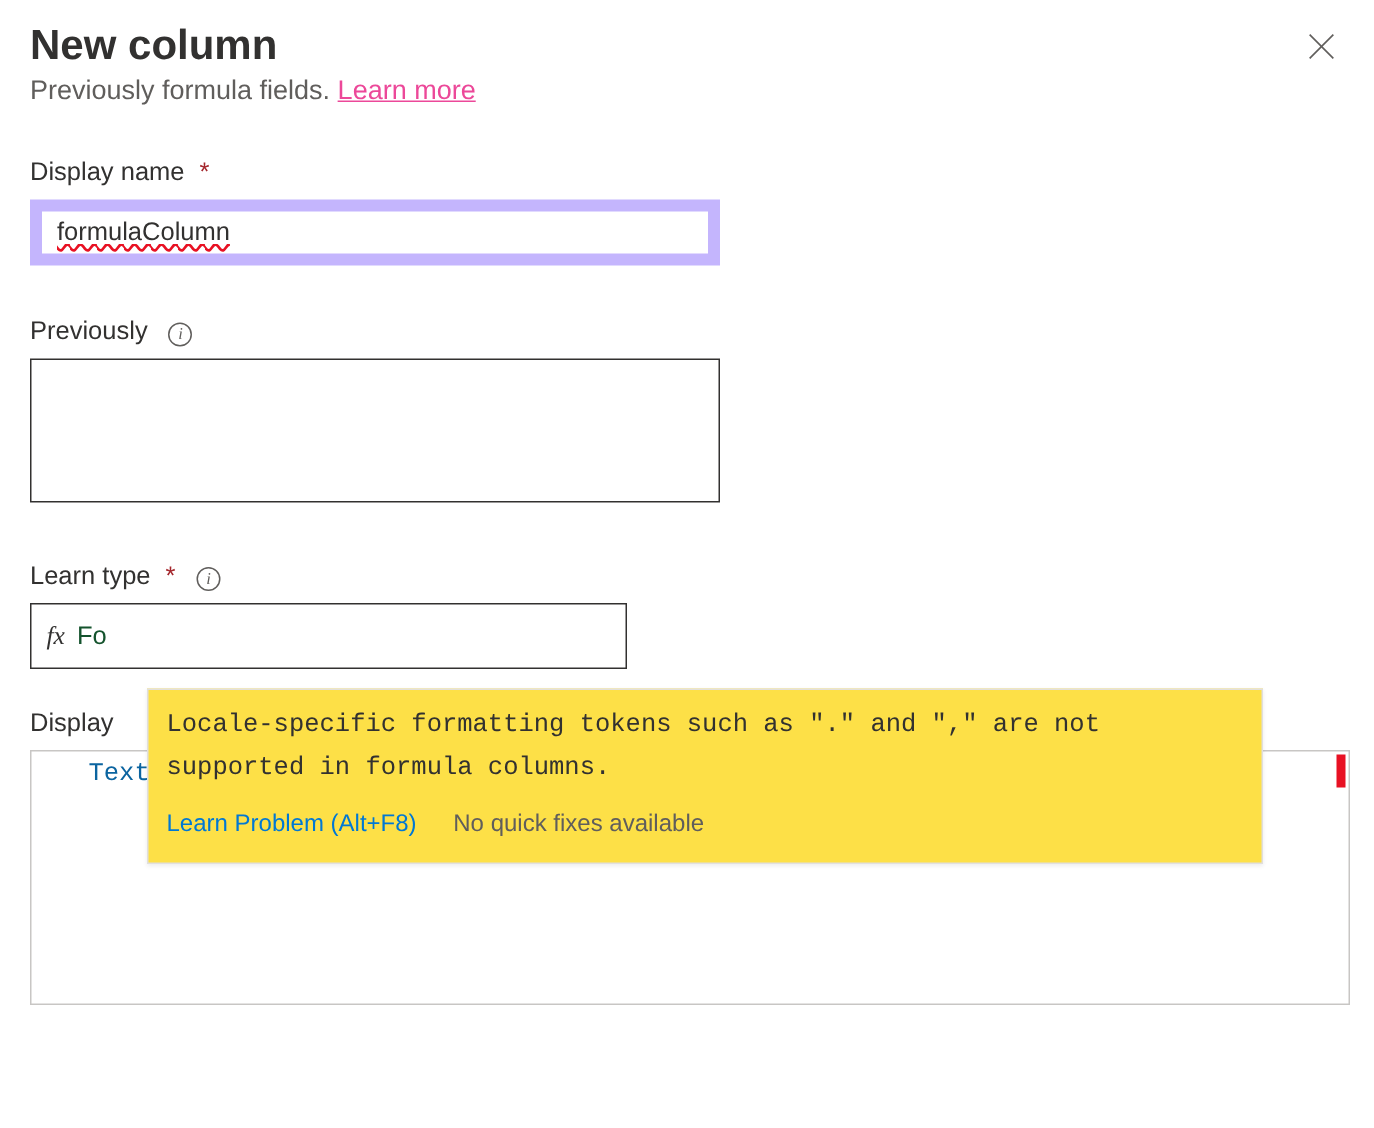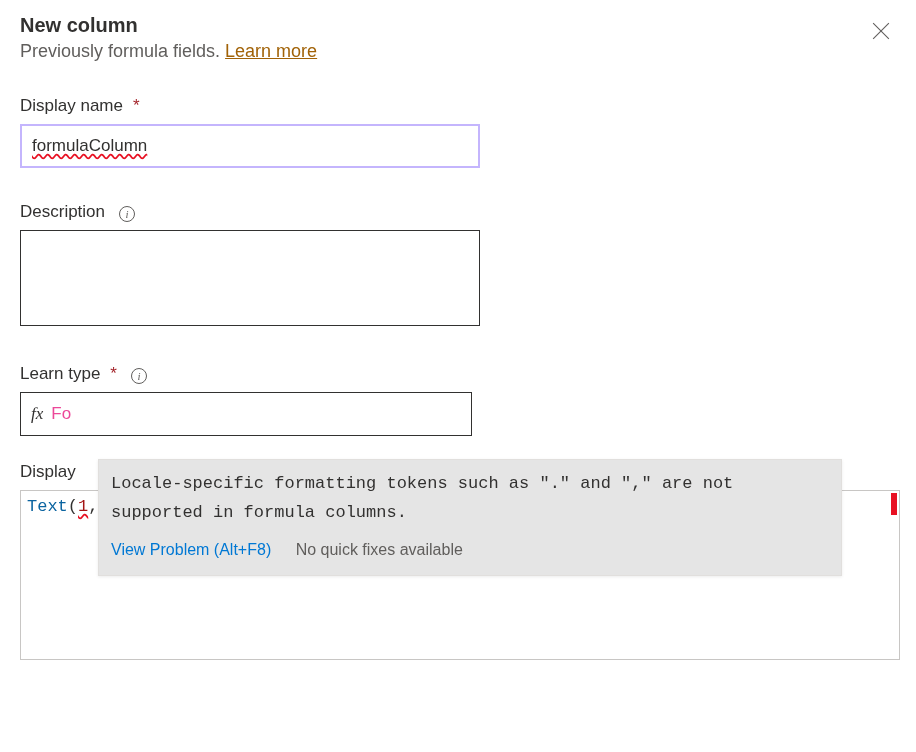--- a/index.html
+++ b/index.html
@@ -20,31 +20,31 @@
     top: 20px;
     right: 24px;
     width: 22px; height: 22px;
     cursor: pointer;
     display: flex; align-items: center; justify-content: center;
     color: #605e5c;
   }
   .close-btn svg { width: 18px; height: 18px; }
   h1.title {
     margin: 0;
-    font-size: 20px;
+    font-size: 28px;
     font-weight: 600;
     color: #323130;
   }
   .subtitle {
     margin: 4px 0 0 0;
     font-size: 18px;
     color: #605e5c;
   }
   .subtitle a {
-    color: #a16207;
+    color: #ec4899;
     text-decoration: underline;
   }
   .field-group { margin-top: 34px; }
   .field-group.tight { margin-top: 26px; }
   .field-label {
     font-size: 17px;
     color: #323130;
     font-weight: 400;
     display: flex;
     align-items: flex-end;
@@ -60,63 +60,63 @@
     display: inline-flex;
     align-items: center; justify-content: center;
     font-size: 11px;
     font-style: italic;
     font-family: Georgia, serif;
     color: #605e5c;
   }
   .text-input {
     width: 460px;
     height: 44px;
-    border: 2px solid #c4b5fd;
+    border: 8px solid #c4b5fd;
     padding: 4px 10px;
     font-size: 17px;
     font-family: inherit;
     outline: none;
     background: #fff;
   }
   .desc-input {
     width: 460px;
     height: 96px;
     border: 1px solid #323130;
     padding: 6px 10px;
     font-size: 16px;
     font-family: inherit;
     resize: none;
     outline: none;
     background: #fff;
   }
   .select-box {
-    width: 452px;
+    width: 398px;
     height: 44px;
     border: 1px solid #323130;
     padding: 4px 10px;
     font-size: 17px;
     display: flex;
     align-items: center;
     gap: 8px;
     background: #fff;
   }
   .fx {
     font-style: italic;
     font-family: Georgia, 'Times New Roman', serif;
     font-size: 17px;
     color: #323130;
   }
-  .select-box .text { flex: 1; color: #ec4899; }
+  .select-box .text { flex: 1; color: #14532d; }
 
   .tooltip {
     position: absolute;
     left: 98px;
     top: 459px;
     width: 744px;
-    background: #e5e5e5;
+    background: #fde047;
     border: 1px solid #e1dfdd;
     padding: 10px 12px 12px 12px;
     font-size: 17px;
     line-height: 1.7;
     color: #323130;
     box-shadow: 0 1px 3px rgba(0,0,0,0.08);
     z-index: 10;
   }
   .tooltip .msg {
     font-family: Consolas, 'Courier New', monospace;
@@ -149,21 +149,21 @@
     border: 1px solid #c8c6c4;
     border-top: 1px solid #c8c6c4;
     background: #fff;
     padding: 4px 6px 4px 6px;
     font-family: Consolas, 'Courier New', monospace;
     font-size: 17px;
     line-height: 1.4;
     position: relative;
     overflow: hidden;
   }
-  .formula-box .code .func { color: #0b64a0; }
+  .formula-box .code .func { color: #0b64a0; margin-left: 32px; }
   .formula-box .code .paren { color: #323130; }
   .formula-box .code .num { color: #a31515; position: relative; }
   .formula-box .code .comma-op { color: #323130; }
   .formula-box .code .str { color: #a31515; position: relative; }
   .formula-box .code .err {
     text-decoration: underline wavy #e81123;
     text-decoration-skip-ink: none;
     text-underline-offset: 2px;
   }
   .formula-marker {
@@ -203,21 +203,21 @@
       <span>Display name</span>
         <span class="req">*</span>
     </div>
     <div class="text-input" style="display:flex;align-items:center;">
       <span class="spell-err">formulaColumn</span>
     </div>
   </div>
 
   <div class="field-group">
     <div class="field-label">
-      <span>Description</span>
+      <span>Previously</span>
       <span class="info-icon">i</span>
     </div>
     <textarea class="desc-input" style=""></textarea>
   </div>
 
   <div class="field-group">
     <div class="field-label">
       <span>Learn type</span>
         <span class="req">*</span>
       <span class="info-icon">i</span>
@@ -236,18 +236,18 @@
       <div class="formula-box">
         <span class="code"><span class="func">Text</span><span class="paren">(</span><span class="num err">1</span><span class="comma-op">,</span><span class="str err">"#,#"</span><span class="paren">)</span></span>
         <div class="formula-marker"></div>
       </div>
     </div>
   </div>
 
   <div class="tooltip">
     <div class="msg">Locale-specific formatting tokens such as "." and "," are not supported in formula columns.</div>
     <div class="actions">
-      <span class="link">View Problem (Alt+F8)</span>
+      <span class="link">Learn Problem (Alt+F8)</span>
       <span class="noquick">No quick fixes available</span>
     </div>
   </div>
 
 </div>
 
 </body></html>

